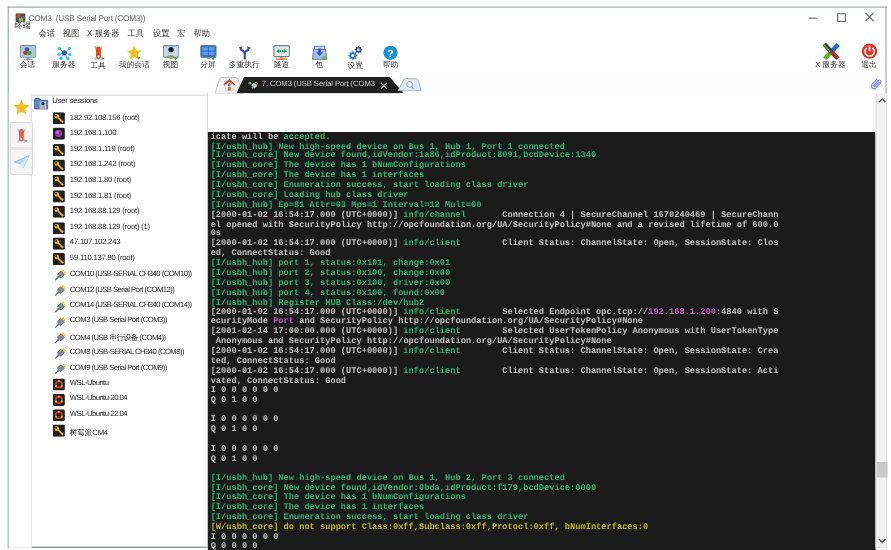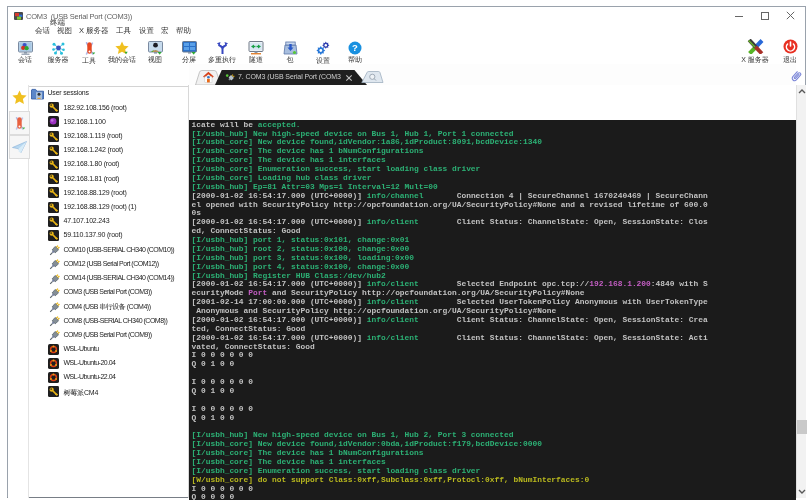--- a/index.html
+++ b/index.html
@@ -13,21 +13,21 @@
 <rect x="0" y="0" width="9" height="8" rx="1" fill="#4a4a4a"></rect>
 <rect x="1" y="1" width="4" height="3.2" fill="#d83b2e"></rect>
 <rect x="5" y="2.6" width="3.4" height="2.4" fill="#2e6fd8"></rect>
 <rect x="3" y="4.6" width="4" height="3" fill="#7ec832"></rect>
 </svg>
 <div style="position:absolute;left:727px;top:9px;width:8px;height:1px;background:#666;"></div>
 <div style="position:absolute;left:753px;top:5px;width:8px;height:8px;border:1px solid #666;"></div>
 <svg style="position:absolute;left:778px;top:4px;" width="9" height="9" viewBox="0 0 9 9">
       <path d="M0.8 0.8 L8.2 8.2 M8.2 0.8 L0.8 8.2" stroke="#666" stroke-width="1"></path>
     </svg>
-<div style="position:absolute;left:5px;top:11px;font-size:7.5px;color:#333;margin-left:37px;">终端</div>
+<div style="position:absolute;left:5px;top:11px;font-size:7.5px;color:#333;">终端</div>
 <div style="position:absolute;left:27px;top:18.5px;font-size:7.5px;color:#333;">会话</div>
 <div style="position:absolute;left:49px;top:18.5px;font-size:7.5px;color:#333;">视图</div>
 <div style="position:absolute;left:71px;top:18.5px;font-size:7.5px;color:#333;">X 服务器</div>
 <div style="position:absolute;left:108px;top:18.5px;font-size:7.5px;color:#333;">工具</div>
 <div style="position:absolute;left:131px;top:18.5px;font-size:7.5px;color:#333;">设置</div>
 <div style="position:absolute;left:153px;top:18.5px;font-size:7.5px;color:#333;">宏</div>
 <div style="position:absolute;left:168px;top:18.5px;font-size:7.5px;color:#333;">帮助</div>
 <div style="position:absolute;left:-5px;top:33.5px;width:44px;text-align:center;line-height:0;"><svg width="15" height="14" viewBox="0 0 15 14">
 <rect x="0.5" y="0.5" width="14" height="10.5" rx="1" fill="#c2d8ec" stroke="#7a8aa0" stroke-width="1"></rect>
 <rect x="1.6" y="1.6" width="11.8" height="8.3" fill="#a8c8e4"></rect>
@@ -367,23 +367,23 @@
 <span class="g">[I/usbh_core] The device has 1 interfaces</span>
 <span class="g">[I/usbh_core] Enumeration success, start loading class driver</span>
 <span class="g">[I/usbh_core] Loading hub class driver</span>
 <span class="g">[I/usbh_hub] Ep=81 Attr=03 Mps=1 Interval=12 Mult=00</span>
 [2000-01-02 16:54:17.000 (UTC+0000)] <span class="g">info/channel</span>       Connection 4 | SecureChannel 1670240469 | SecureChann
 el opened with SecurityPolicy <span class="u">http://opcfoundation.org/UA/SecurityPolicy#None</span> and a revised lifetime of 600.0
 0s
 [2000-01-02 16:54:17.000 (UTC+0000)] <span class="g">info/client</span>        Client Status: ChannelState: Open, SessionState: Clos
 ed, ConnectStatus: Good
 <span class="g">[I/usbh_hub] port 1, status:0x101, change:0x01</span>
-<span class="g">[I/usbh_hub] root 2, status:0x100, change:0x00</span>
-<span class="g">[I/usbh_hub] port 3, status:0x100, loading:0x00</span>
-<span class="g">[I/usbh_hub] port 4, status:0x100, change:0x00</span>
+<span class="g">[I/usbh_hub] port 2, status:0x100, change:0x00</span>
+<span class="g">[I/usbh_hub] port 3, status:0x100, driver:0x00</span>
+<span class="g">[I/usbh_hub] port 4, status:0x100, found:0x00</span>
 <span class="g">[I/usbh_hub] Register HUB Class:/dev/hub2</span>
 [2000-01-02 16:54:17.000 (UTC+0000)] <span class="g">info/client</span>        Selected Endpoint opc.tcp://<span class="m u">192.168.1.200</span>:4840 with S
 ecurityMode <span class="m">Port</span> and SecurityPolicy <span class="u">http://opcfoundation.org/UA/SecurityPolicy#None</span>
 [2001-02-14 17:00:00.000 (UTC+0000)] <span class="g">info/client</span>        Selected UserTokenPolicy Anonymous with UserTokenType
  Anonymous and SecurityPolicy <span class="u">http://opcfoundation.org/UA/SecurityPolicy#None</span>
 [2000-01-02 16:54:17.000 (UTC+0000)] <span class="g">info/client</span>        Client Status: ChannelState: Open, SessionState: Crea
 ted, ConnectStatus: Good
 [2000-01-02 16:54:17.000 (UTC+0000)] <span class="g">info/client</span>        Client Status: ChannelState: Open, SessionState: Acti
 vated, ConnectStatus: Good
 I 0 0 0 0 0 0

